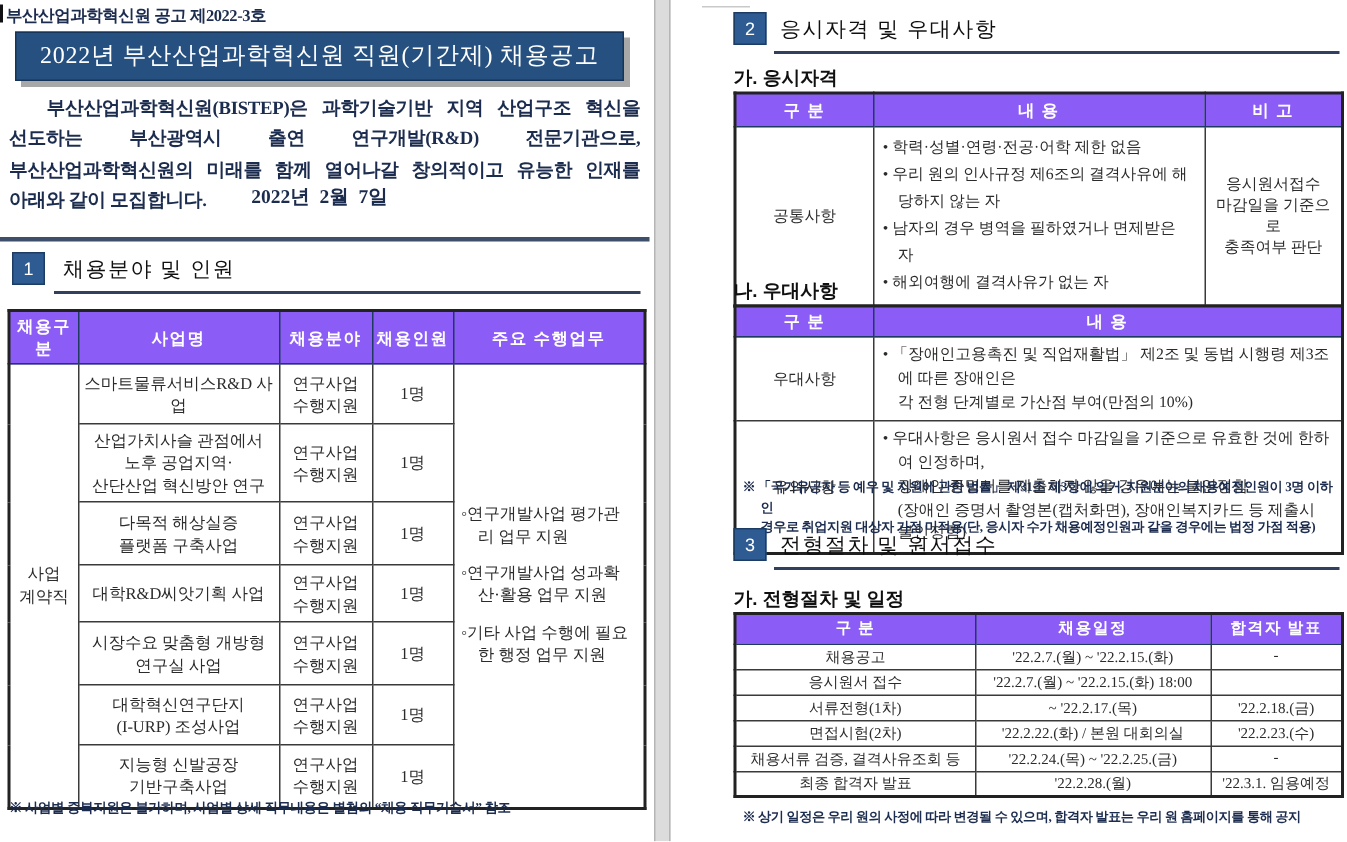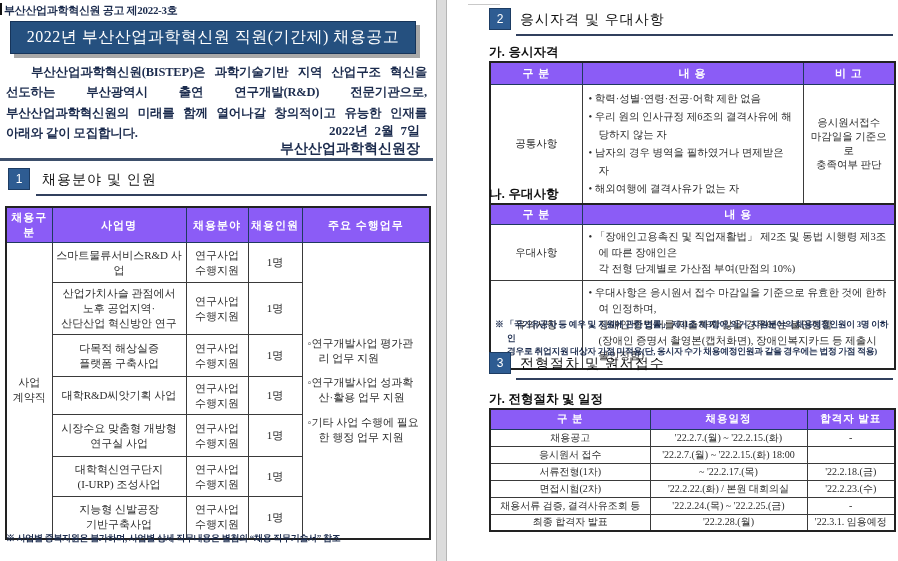--- a/index.html
+++ b/index.html
@@ -16,21 +16,21 @@
   .banner {
     left:10px; top:21px; width:406px; height:33px;
     background:#25507f; border:1px solid #16345a; box-shadow:4px 4px 0 #a8a8a8;
     color:#fff; font-size:16px; font-weight:normal; letter-spacing:0.5px;
     display:flex; align-items:center; justify-content:center; white-space:nowrap;
   }
   .intro {
     left:6px; top:62px; width:421px; font-size:12.5px; font-weight:bold; color:#1c2c4e;
     text-align:justify; text-indent:25px; line-height:1.62; letter-spacing:-0.2px; word-break:keep-all;
   }
-  .date-line { left:6px; top:122px; width:414px; text-align:right; font-size:13px; font-weight:bold; color:#1c2c4e; white-space:pre; }
+  .date-line { left:6px; top:122px; width:414px; text-align:center; font-size:13px; font-weight:bold; color:#1c2c4e; white-space:pre; }
   .sig-line  { left:6px; top:140px; width:414px; text-align:right; font-size:14px; font-weight:bold; color:#1c2c4e; }
   .thick-rule { left:0; top:158px; width:433px; border-top:3px solid #3d4f6b; }
 
   .sec-box {
     width:22px; height:22px; background:#2e5c92; border:1px solid #1d3c63;
     color:#fff; font-family:"Liberation Sans","DejaVu Sans",sans-serif; font-size:12px;
     display:flex; align-items:center; justify-content:center;
   }
   .sec-title { font-family:"Liberation Sans","DejaVu Sans",sans-serif; font-size:14px; font-weight:normal; color:#101010; letter-spacing:1px; white-space:nowrap; }
   .sec-rule { border-bottom:2px solid #31405e; height:0; }
@@ -75,21 +75,20 @@
   <div class="abs" style="left:0;top:0;width:433px;height:561px;">
     <div class="abs cursor-bar"></div>
     <div class="abs notice-no">부산산업과학혁신원 공고 제2022-3호</div>
 
     <div class="abs banner">
       <span>2022년 부산산업과학혁신원 직원(기간제) 채용공고</span>
     </div>
 
     <div class="abs intro">부산산업과학혁신원(BISTEP)은 과학기술기반 지역 산업구조 혁신을 선도하는 부산광역시 출연 연구개발(R&amp;D) 전문기관으로, 부산산업과학혁신원의 미래를 함께 열어나갈 창의적이고 유능한 인재를 아래와 같이 모집합니다.</div>
     <div class="abs date-line">2022년  2월  7일</div>
-    <div class="abs sig-line">부산산업과학혁신원장</div>
     <div class="abs thick-rule"></div>
 
     <div class="abs sec-box" style="left:8px;top:168px;">
       <span>1</span>
     </div>
     <div class="abs sec-title" style="left:42px;top:171px;">채용분야 및 인원</div>
     <div class="abs sec-rule" style="left:36px;top:194px;width:391px;"></div>
 
     <table class="abs t1 outer" style="left:5px;top:206px;">
       <colgroup>
@@ -291,15 +290,16 @@
           <td>-</td>
         </tr>
         <tr>
           <td>최종 합격자 발표</td>
           <td>'22.2.28.(월)</td>
           <td>'22.3.1. 임용예정</td>
         </tr>
       </tbody>
     </table>
 
+    <div class="abs footnote" style="left:47px;top:538px;width:400px;font-size:8.8px;">※ 상기 일정은 우리 원의 사정에 따라 변경될 수 있으며, 합격자 발표는 우리 원 홈페이지를 통해 공지</div>
   </div>
 
 </div>
 
 </body></html>

